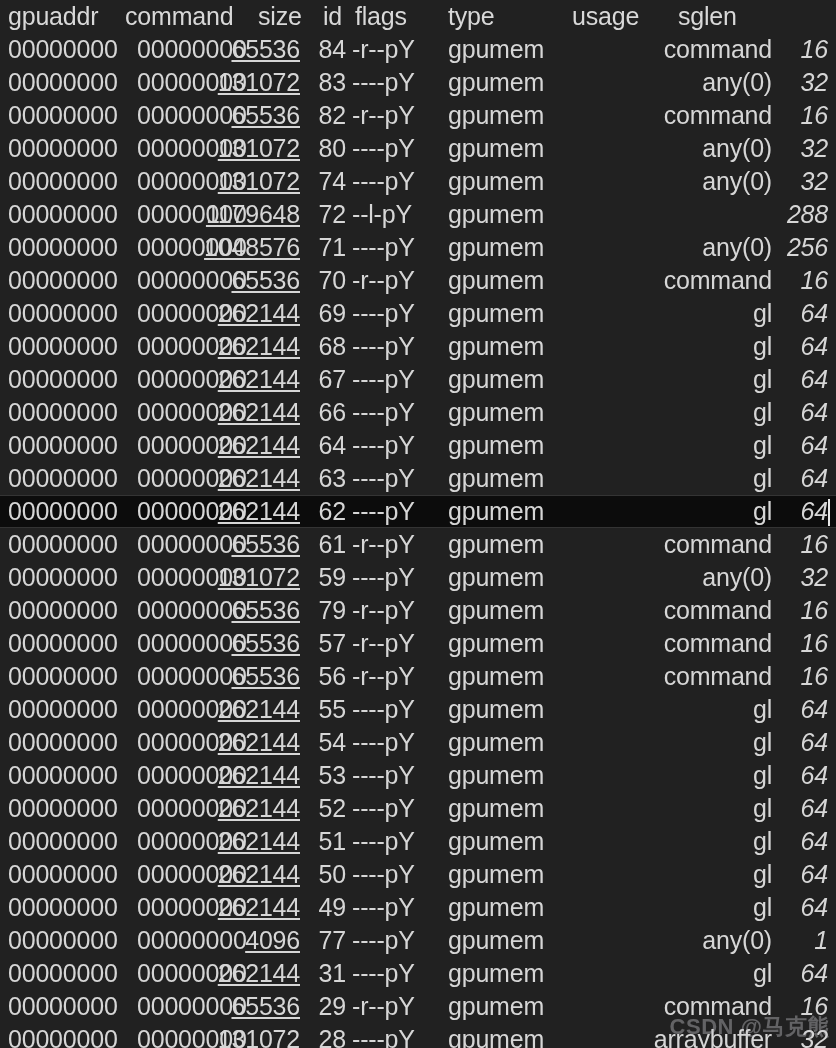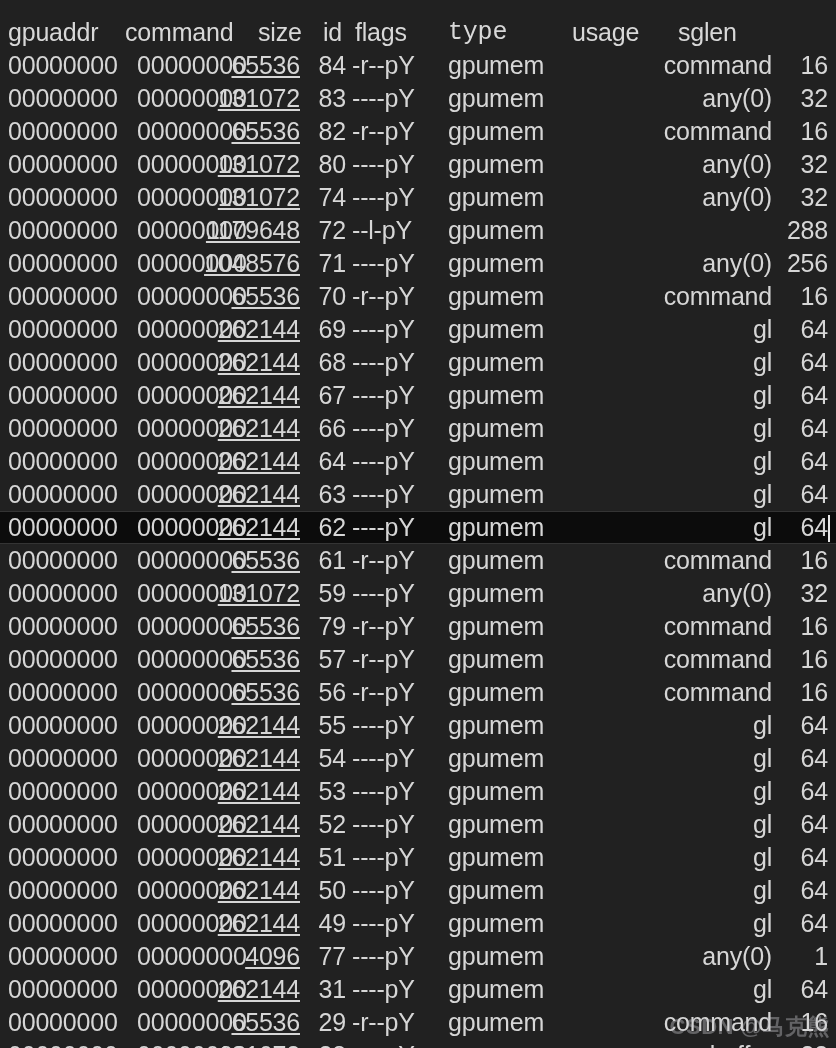--- a/index.html
+++ b/index.html
@@ -20,21 +20,20 @@
     background: #212121;
   }
 
   .row {
     position: absolute;
     left: 0;
     width: 836px;
     height: 33px;
     line-height: 33px;
     white-space: nowrap;
-    margin-top: 16px;
   }
   .row.header { color: #d8d8d8; }
   .row.data   { color: #d6d6d6; }
 
   .row.selected {
     background: #0c0c0c;
     border-top: 1px solid #343434;
     border-bottom: 1px solid #343434;
     height: 31px;
     line-height: 31px;
@@ -47,29 +46,29 @@
     font-size: 25px;
     letter-spacing: -0.2px;
   }
   .c-gpuaddr  { left: 8px;  text-align: left; }
   .c-useraddr { left: 137px; text-align: left; }
   .c-size     { left: 140px; width: 160px; text-align: right; text-decoration: underline; }
   .c-id       { left: 250px; width: 96px;  text-align: right; }
   .c-flags    { left: 352px; text-align: left; }
   .c-type     { left: 448px; width: 150px; text-align: left; }
   .c-usage    { left: 560px; width: 212px; text-align: right; }
-  .c-sglen    { left: 760px; width: 68px;  text-align: right; }
+  .c-sglen    { left: 760px; width: 68px;  text-align: right; font-style: italic; }
 
   
   .h-gpuaddr  { left: 8px; }
   .h-useraddr { left: 125px; }
   .h-size     { left: 258px; }
   .h-id       { left: 323px; }
   .h-flags    { left: 355px; }
-  .h-type     { left: 448px; font-family: Liberation Mono, monospace; }
+  .h-type     { left: 448px; }
   .h-usage    { left: 572px; }
   .h-sglen    { left: 678px; }
 
   .caret {
     position: absolute;
     top: 3px;
     left: 828px;
     width: 2px;
     height: 27px;
     background: #e8e8e8;

